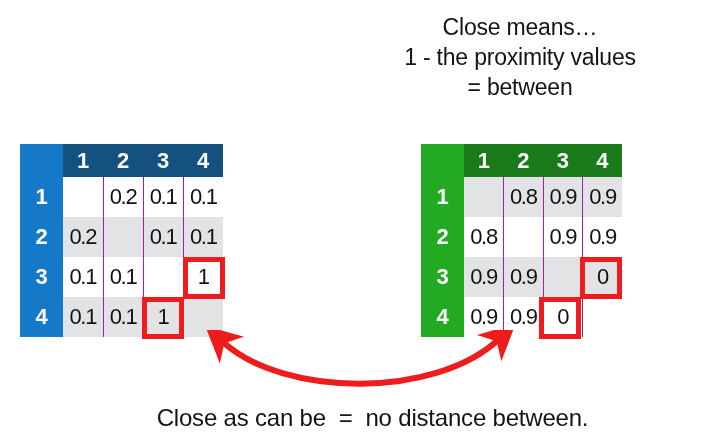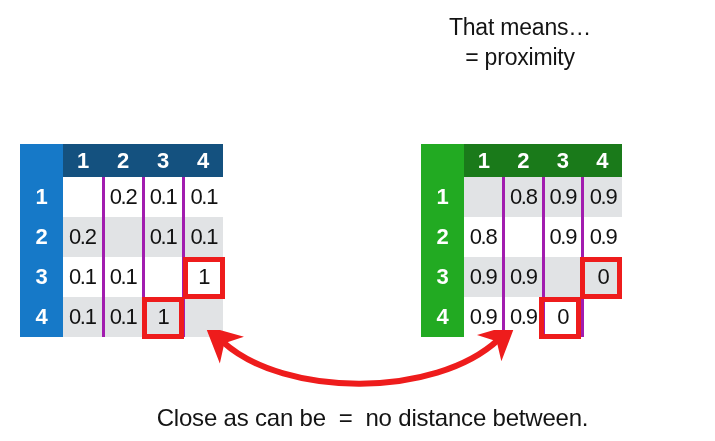--- a/index.html
+++ b/index.html
@@ -69,21 +69,21 @@
     color: #ffffff;
   }
   .matrix .rowhead {
     font-weight: bold;
     color: #ffffff;
     width: 43px;
   }
   .matrix .cell {
     font-weight: normal;
     color: #121212;
-    border-right: 3px solid #a21caf;
+    border-right: 1px solid #a21caf;
     letter-spacing: -1.3px;
   }
   .matrix .cell:last-child { border-right: none; }
   .matrix .row-white .cell { background: #ffffff; }
   .matrix .row-gray  .cell { background: #e1e3e5; }
 
   
   #matrix-proximity { left: 20px; top: 144px; width: 203px; }
   #matrix-proximity .corner,
   #matrix-proximity .colhead { background: #14517f; }
@@ -109,22 +109,23 @@
     left: 195px;
     top: 330px;
     width: 330px;
     height: 70px;
   }
 </style>
 </head>
 <body>
 
 <div id="top-caption">
-  <span class="line">That means…</span>
-  <span class="line">= proximity</span>
+  <span class="line">Close means…</span>
+  <span class="line">1 - the proximity values</span>
+  <span class="line">= between</span>
 </div>
 
 <table class="matrix" id="matrix-proximity">
   <tbody>
     <tr>
       <td class="corner rowhead"></td>
       <td class="colhead">1</td>
       <td class="colhead">2</td>
       <td class="colhead">3</td>
       <td class="colhead">4</td>

